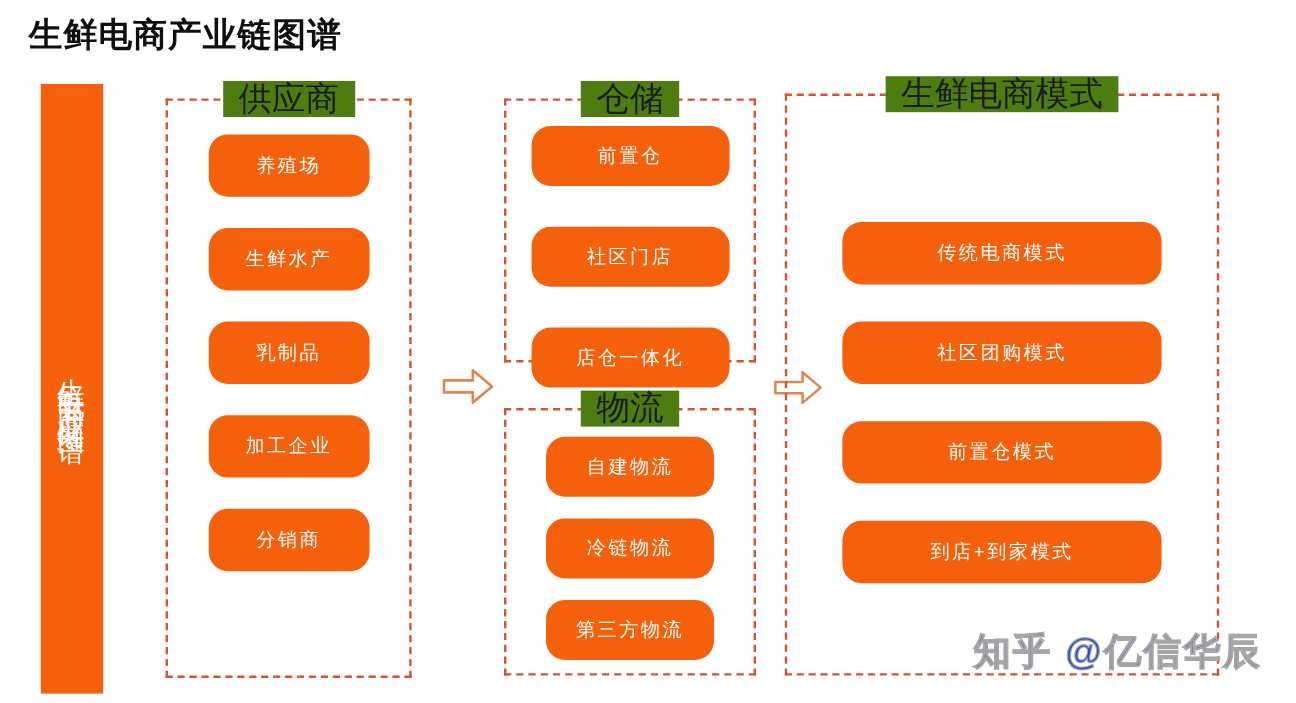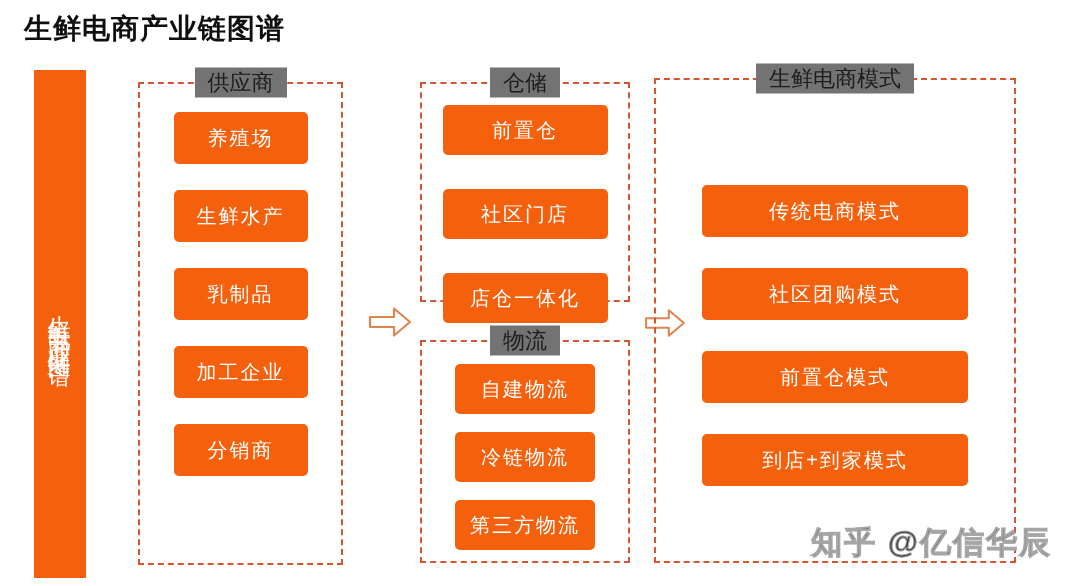--- a/index.html
+++ b/index.html
@@ -31,46 +31,46 @@
   }
   .group {
     position: absolute;
     border: 2px dashed #d4552f;
     background: transparent;
     display: flex; flex-direction: column; align-items: center;
   }
   .group-header {
     position: absolute; left: 50%; top: 0;
     transform: translate(-50%, -55%);
-    background: #737373; padding: 0 13px;
-    font-size: 22px; font-weight: 500; color: #1c1c1c;
+    background: #4d7c0f; padding: 0 13px;
+    font-size: 28px; font-weight: 500; color: #1c1c1c;
     white-space: nowrap; line-height: 30px;
   }
   .node {
     background: #f5600d; color: #ffffff;
-    border-radius: 5px;
+    border-radius: 16px;
     display: flex; align-items: center; justify-content: center;
-    font-size: 20px; font-weight: 500; letter-spacing: 2px;
+    font-size: 16px; font-weight: 500; letter-spacing: 2px;
     flex: none; white-space: nowrap;
   }
   .group.suppliers   { left: 138px; top: 82px;  width: 205px; height: 483px; padding-top: 28px; gap: 26px; }
   .group.warehousing { left: 420px; top: 82px;  width: 210px; height: 220px; padding-top: 21px; gap: 34px; }
   .group.logistics   { left: 420px; top: 340px; width: 210px; height: 223px; padding-top: 22px; gap: 18px; }
   .group.models      { left: 654px; top: 78px;  width: 362px; height: 485px; padding-top: 74px; }
   .group.suppliers   .node { width: 134px; height: 52px; }
   .group.warehousing .node { width: 165px; height: 50px; }
   .group.logistics   .node { width: 140px; height: 50px; }
   .group.models      .node { width: 266px; height: 52px; margin-top: 31px; }
   .flow-arrow { position: absolute; }
   .flow-arrow.a1 { left: 367px; top: 304px; }
   .flow-arrow.a2 { left: 643px; top: 306px; }
   .watermark {
     position: absolute; right: 28px; top: 522px;
     font-size: 31px; font-weight: 700; letter-spacing: 2px;
-    color: #404040;
+    color: #1d4ed8;
     -webkit-text-stroke: 1px #a6a6a6;
     white-space: nowrap;
   }
 </style>
 </head>
 <body>
 
 <div class="canvas">
 
   <div class="page-title">生鲜电商产业链图谱</div>

